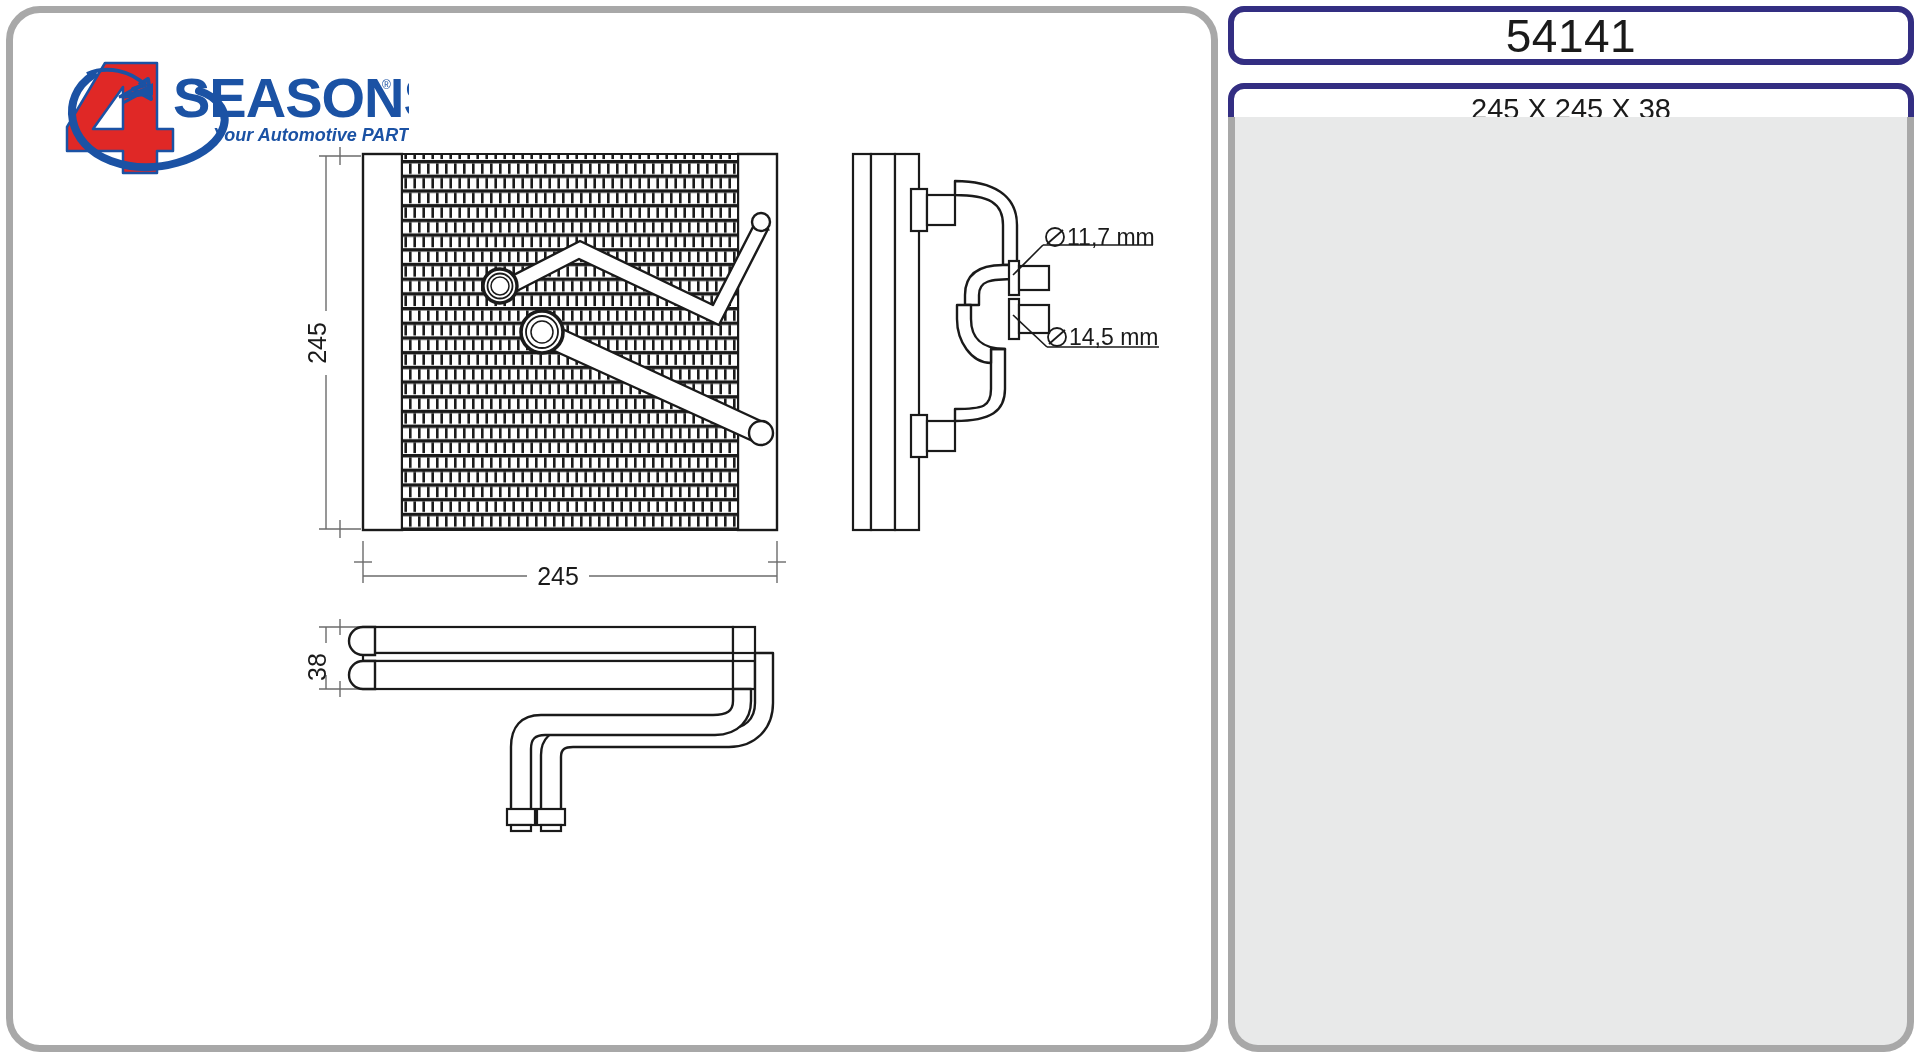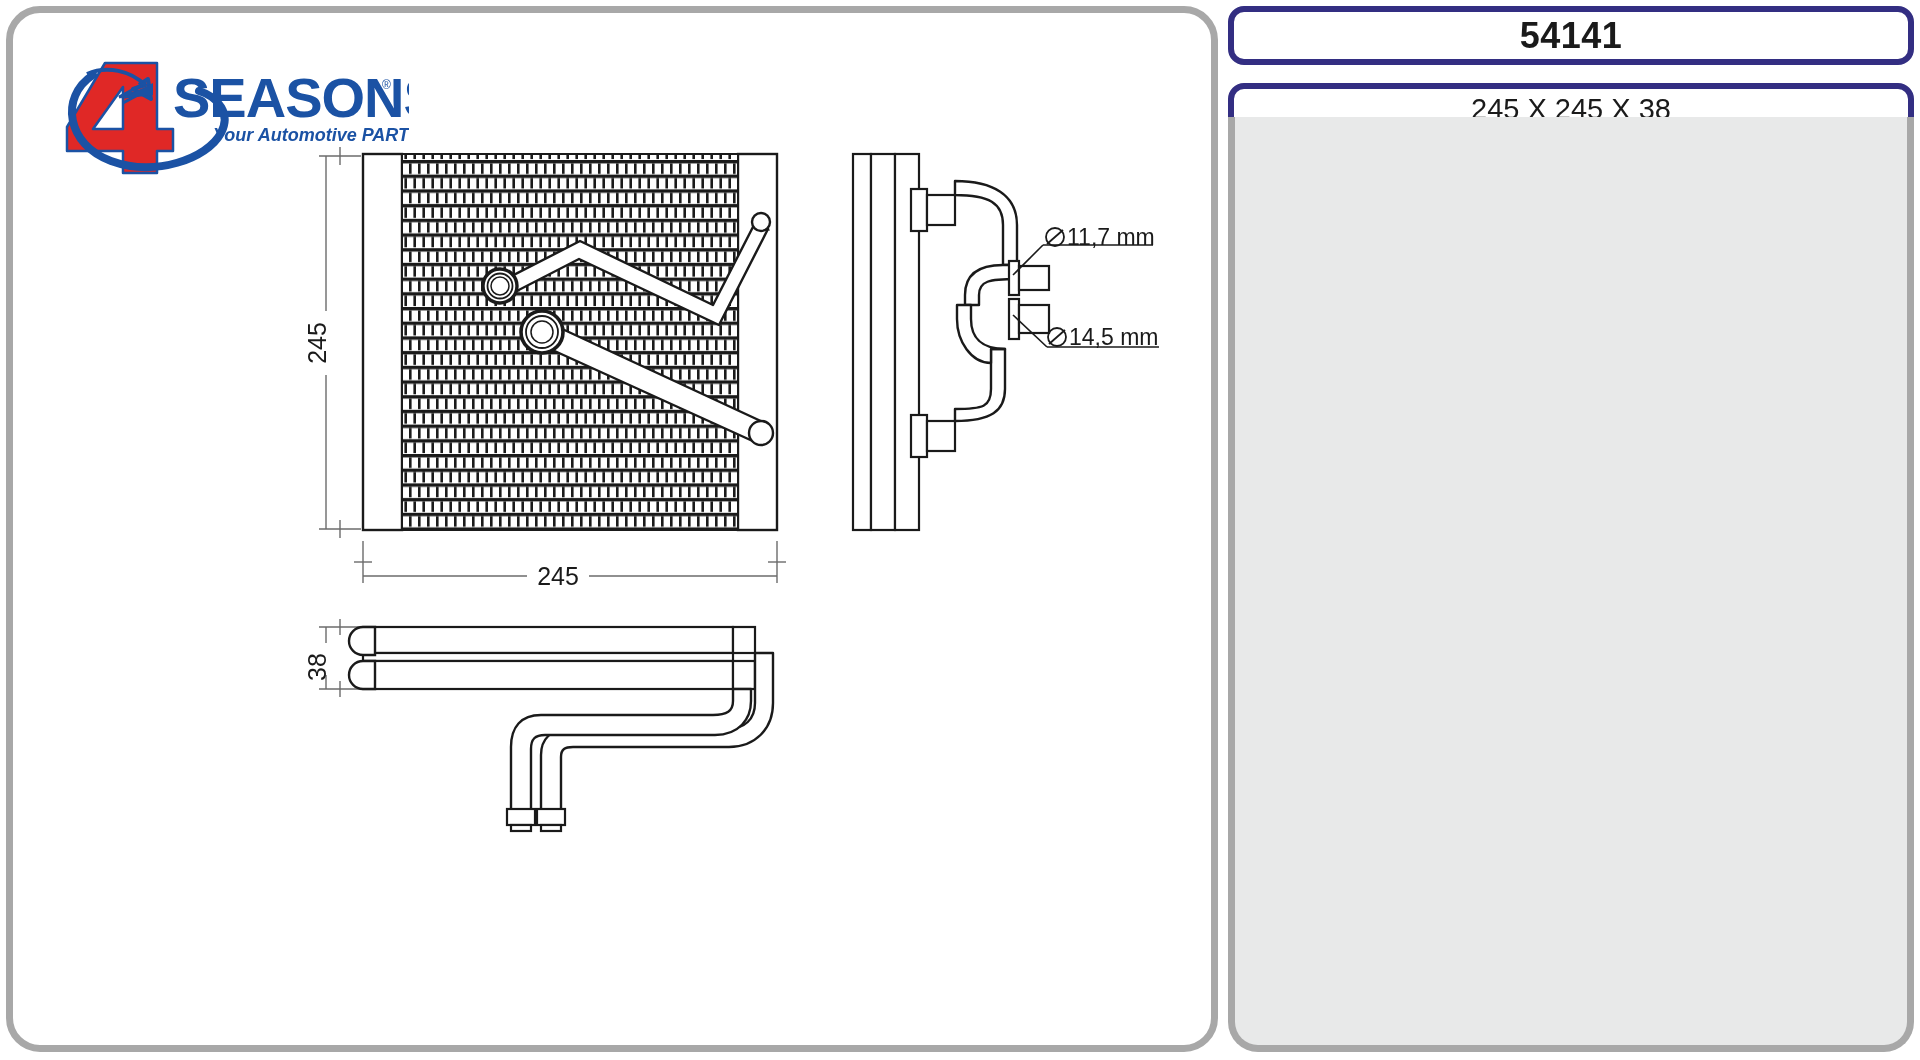--- a/index.html
+++ b/index.html
@@ -51,22 +51,22 @@
     border-radius: 16px;
     display: flex;
     align-items: center;
     justify-content: center;
     color: #1a1a1a;
   }
   #partnumber-box {
     top: 0; height: 59px;
   }
   #partnumber-text {
-    font-size: 36px;
-    font-weight: bold;
+    font-size: 46px;
+    font-weight: normal;
     letter-spacing: 0.5px;
   }
   #dimensions-box {
     top: 77px; height: 52px;
   }
   #dimensions-text {
     font-size: 29px;
     font-weight: normal;
   }
   #image-placeholder {

